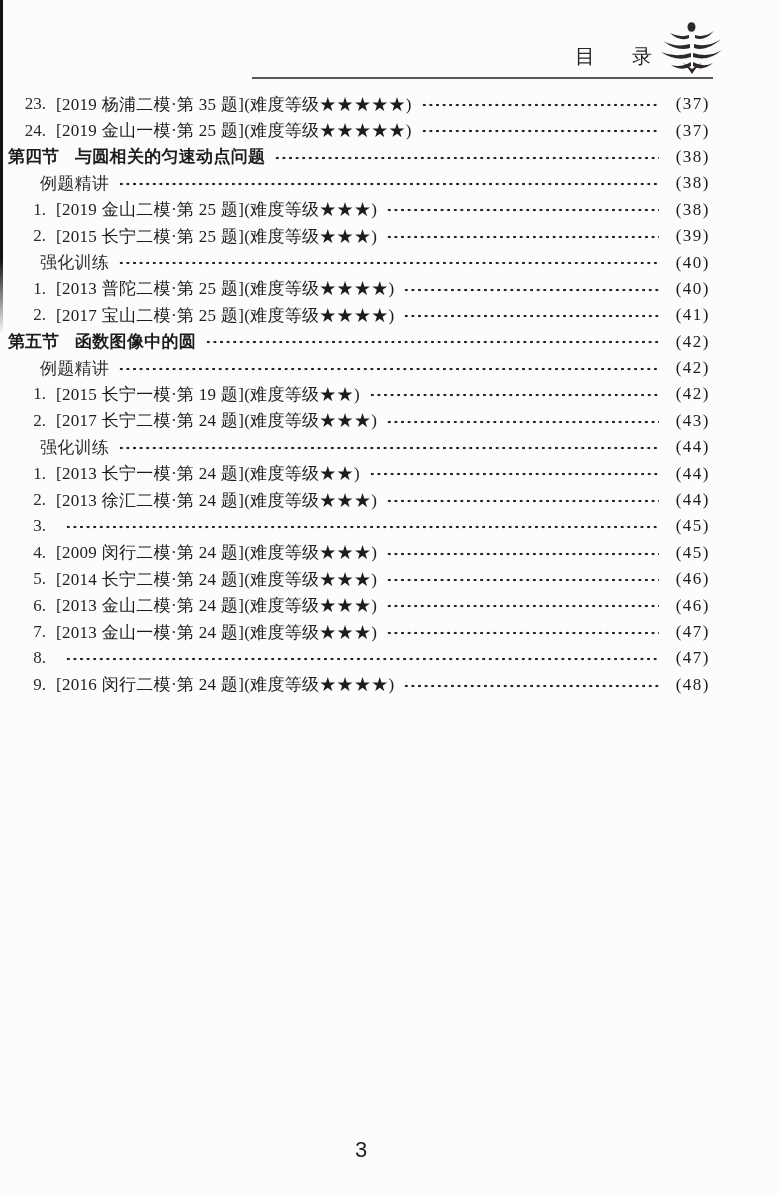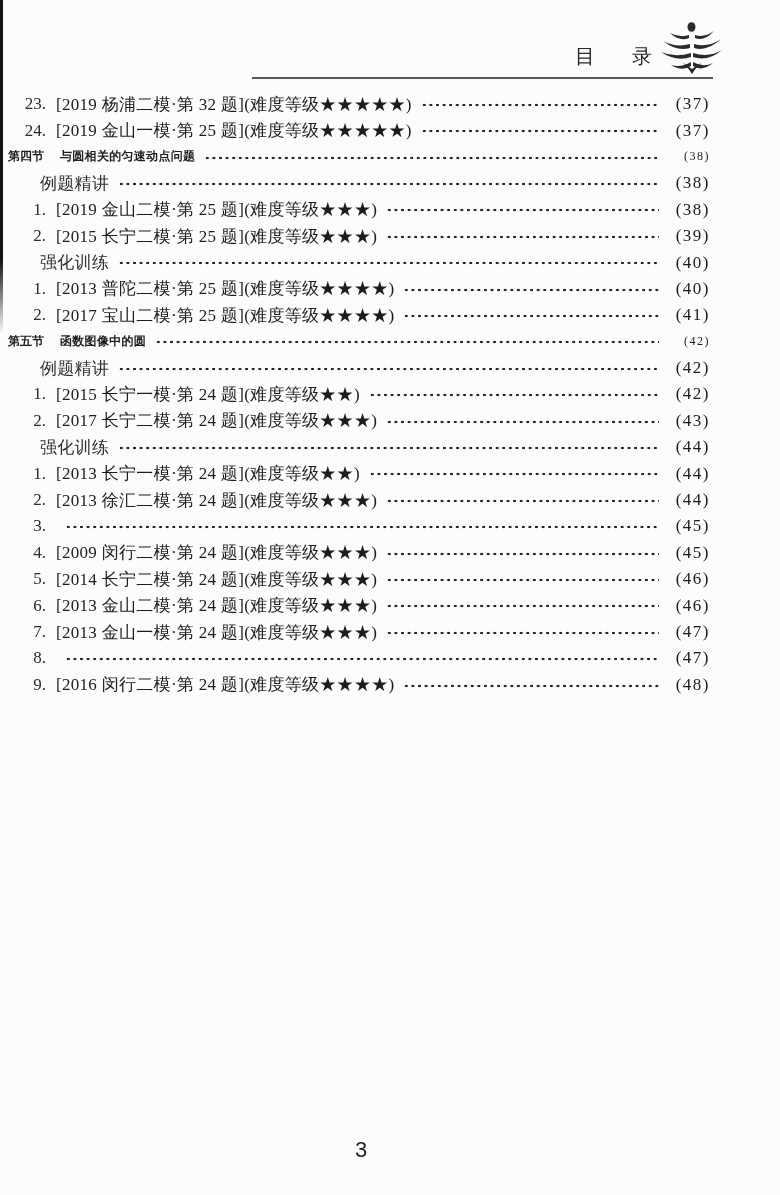--- a/index.html
+++ b/index.html
@@ -60,21 +60,21 @@
   .row .page {
     flex: none; min-width: 44px; text-align: right;
     letter-spacing: 1.5px;
     font-family: Liberation Serif, serif;
   }
   .row.lv-sub { margin-left: 32px; }
   .row.lv-sub .label { color: #2e2e2e; }
   .row.lv-section {
     font-family: "Liberation Sans", "DejaVu Sans", sans-serif;
     font-weight: 700;
-    font-size: 12px;
+    font-size: 17px;
   }
   .row.lv-section .num {
     width: auto; text-align: left; margin-right: 16px; color: #1c1c1c;
   }
   .row.lv-section .num:empty { display: none; }
   .row.lv-section .page {
     font-family: "Liberation Serif", "DejaVu Serif", serif;
     font-weight: 400;
   }
   .footer-page-num {
@@ -105,21 +105,21 @@
     <path d="M35 42 Q45 48 55 43 Q44 52 35 46 Z"></path>
     <path d="M34 54 Q29 46 24 42 Q31 47 34 49 Q37 47 44 42 Q39 46 34 54 Z"></path>
   </g>
 </svg>
 
 <div class="header-rule"></div>
 
 <main class="toc">
     <div class="row lv-item">
     <span class="num">23.</span>
-    <span class="label">[2019 杨浦二模·第 32 题](难度等级★★★★★)</span>
+    <span class="label">[2019 杨浦二模·第 35 题](难度等级★★★★★)</span>
     <span class="leader"></span>
     <span class="page">(37)</span>
   </div>
     <div class="row lv-item">
     <span class="num">24.</span>
     <span class="label">[2019 金山一模·第 25 题](难度等级★★★★★)</span>
     <span class="leader"></span>
     <span class="page">(37)</span>
   </div>
     <div class="row lv-section">
@@ -171,21 +171,21 @@
     <span class="page">(42)</span>
   </div>
     <div class="row lv-sub">
 
     <span class="label">例题精讲</span>
     <span class="leader"></span>
     <span class="page">(42)</span>
   </div>
     <div class="row lv-item">
     <span class="num">1.</span>
-    <span class="label">[2015 长宁一模·第 24 题](难度等级★★)</span>
+    <span class="label">[2015 长宁一模·第 19 题](难度等级★★)</span>
     <span class="leader"></span>
     <span class="page">(42)</span>
   </div>
     <div class="row lv-item">
     <span class="num">2.</span>
     <span class="label">[2017 长宁二模·第 24 题](难度等级★★★)</span>
     <span class="leader"></span>
     <span class="page">(43)</span>
   </div>
     <div class="row lv-sub">

